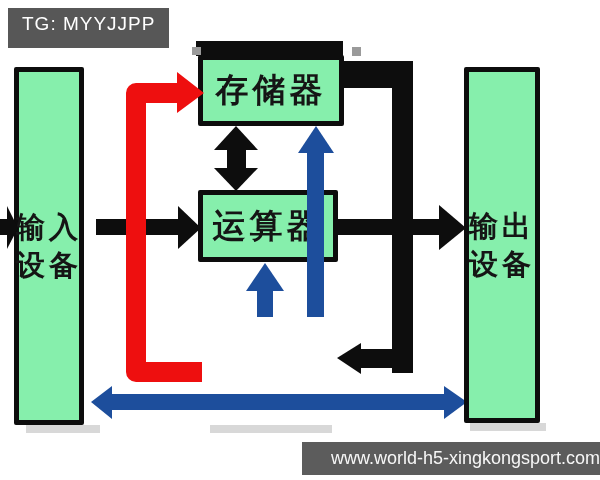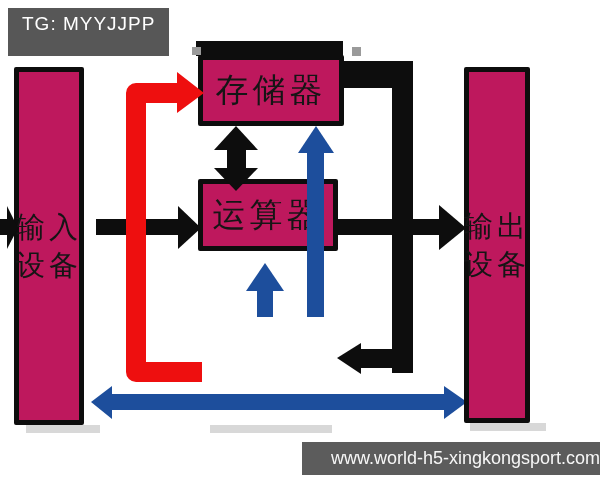--- a/index.html
+++ b/index.html
@@ -4,37 +4,38 @@
 <style>
   html,body{margin:0;padding:0;background:#fff;}
   .canvas{
     position:relative;width:600px;height:480px;background:#ffffff;overflow:hidden;
     font-family:"Liberation Sans",sans-serif;
   }
   .layer{position:absolute;left:0;top:0;width:600px;height:480px;}
   .layer.under{z-index:1;}
   .layer.over{z-index:3;}
   .node{
-    position:absolute;z-index:2;background:#be185d;border:5px solid #0d0d0d;
+    position:absolute;z-index:2;background:#86efac;border:5px solid #0d0d0d;
     box-sizing:border-box;display:flex;align-items:center;justify-content:center;
     border-radius:2px;
+    font-weight:bold;
   }
   .node-label{
     font-family:"Liberation Serif",serif;color:#151515;
     letter-spacing:4px;text-align:center;white-space:nowrap;
   }
   .single .node-label{font-size:33px;}
   .two-line .node-label{font-size:29px;line-height:38px;}
   .node-input{left:14px;top:67px;width:70px;height:358px;}
-  .node-output{left:464px;top:67px;width:66px;height:356px;}
+  .node-output{left:464px;top:67px;width:76px;height:356px;justify-content:flex-end;}
   .node-memory{left:198px;top:55px;width:146px;height:71px;}
-  .node-alu{left:198px;top:179px;width:140px;height:72px;}
+  .node-alu{left:198px;top:190px;width:140px;height:72px;}
   .node-controller{left:199px;top:316px;width:140px;height:109px;}
   .badge{
-    position:absolute;z-index:5;left:8px;top:8px;height:48px;line-height:32px;
+    position:absolute;z-index:5;left:8px;top:8px;height:40px;line-height:32px;
     padding:0 14px;background:#575757;color:#ffffff;font-size:19px;letter-spacing:1px;
   }
   .watermark{
     position:absolute;z-index:5;left:302px;top:442px;width:298px;height:33px;
     line-height:33px;background:#5c5c5c;color:#f7f7f7;font-size:18px;text-align:right;
   }
 </style>
 </head>
 <body>
 

